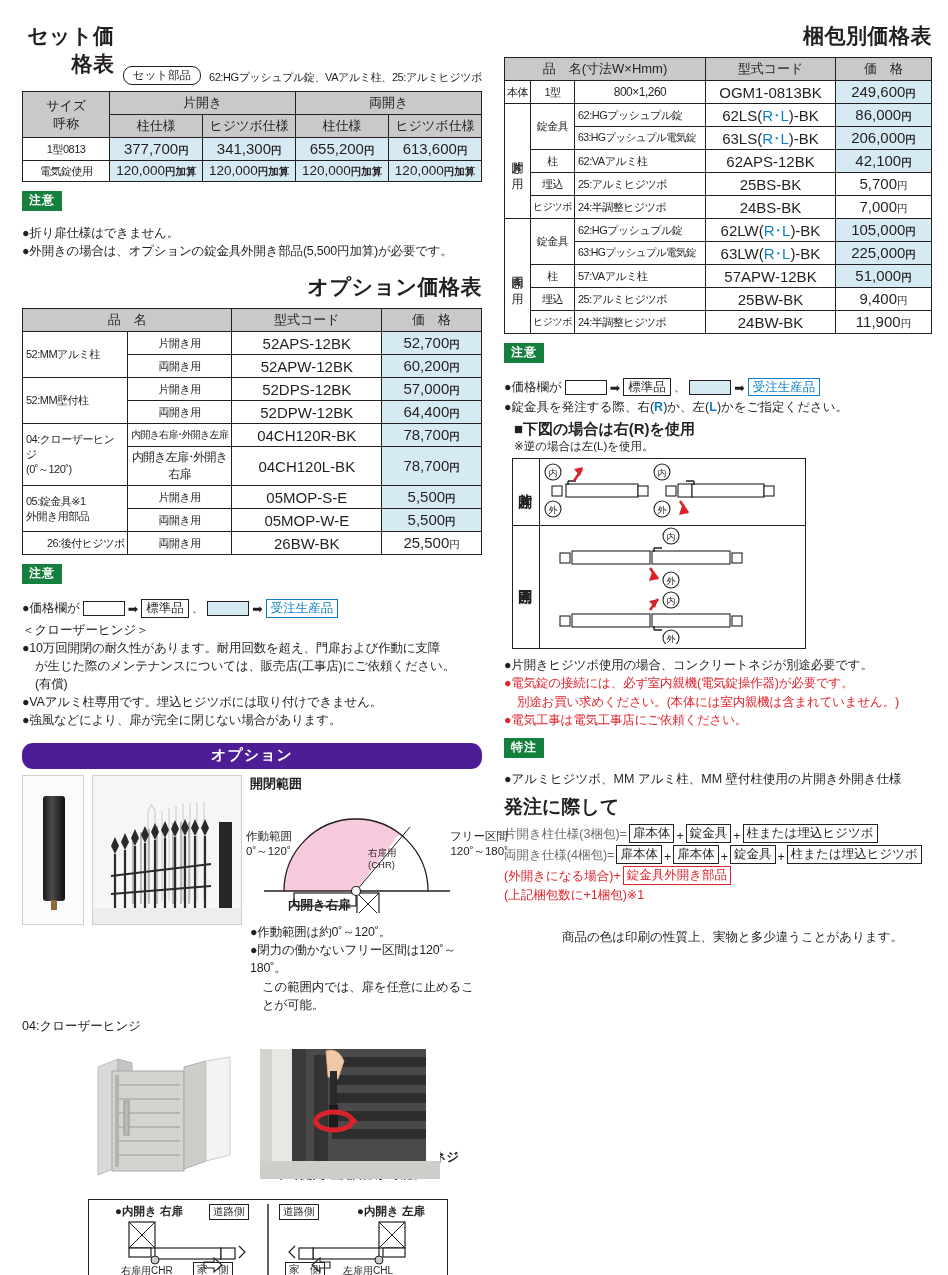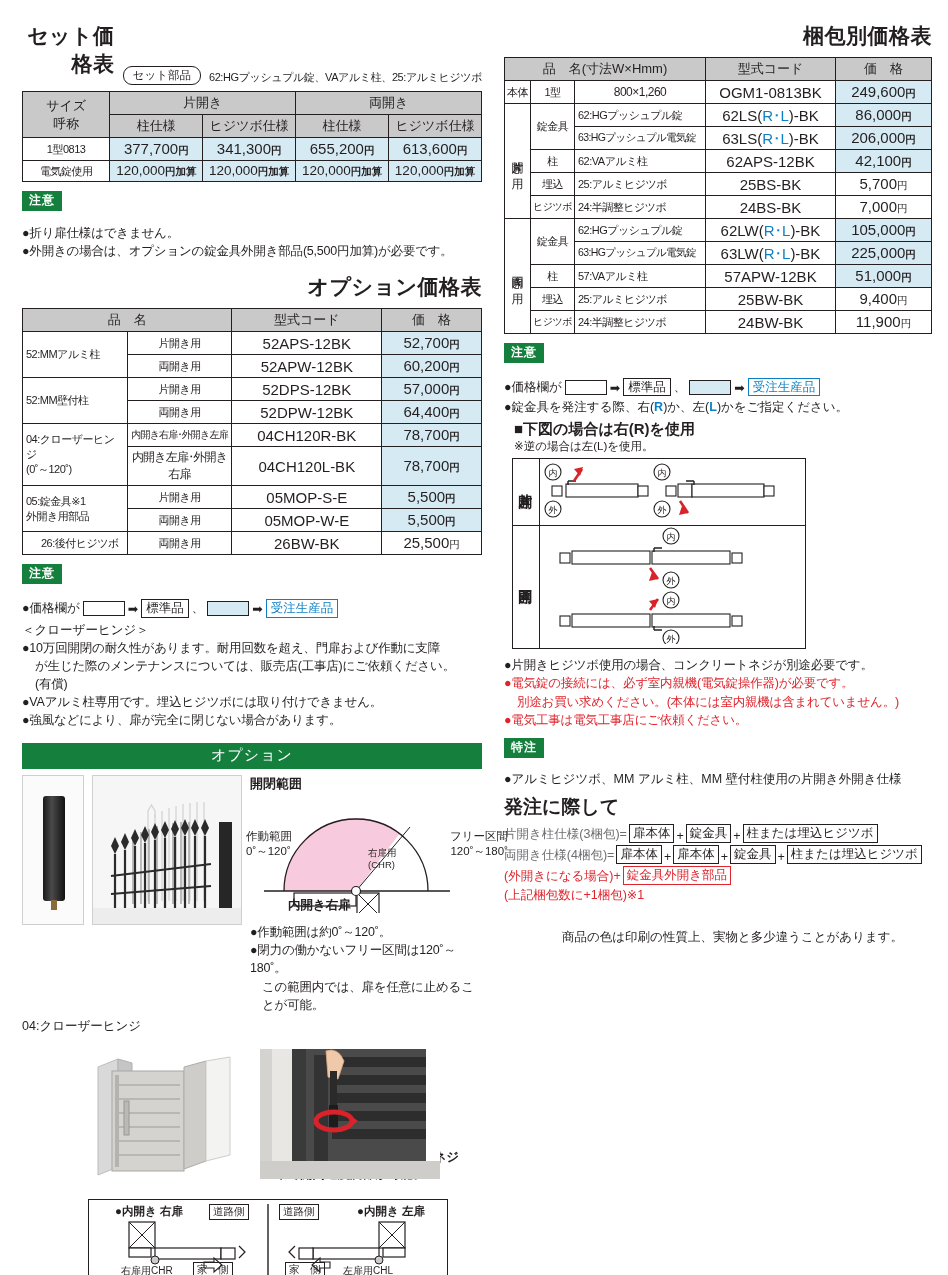--- a/index.html
+++ b/index.html
@@ -58,22 +58,22 @@
   .red { color:#e0242c; }
 
   .legend-line { font-size:12.5px; display:flex; align-items:center; gap:3px; flex-wrap:wrap; margin:2px 0;}
   .sw-white { display:inline-block; width:42px; height:15px; border:1.3px solid #231f20; background:#fff; }
   .sw-blue  { display:inline-block; width:42px; height:15px; border:1.3px solid #231f20; background:#d6eaf4; }
   .boxed-lbl { display:inline-block; border:1.3px solid #231f20; padding:0 4px; font-size:12.5px; line-height:1.3;}
   .boxed-lbl.blue-txt { color:#0d7fc4; border-color:#0d7fc4; }
 
   
   .opt-banner {
-    background:#15803d; color:#fff; text-align:center; font-weight:normal;
-    font-size:15px; padding:3px 0 4px 0; letter-spacing:1px;
+    background:#4c1d95; color:#fff; text-align:center; font-weight:bold;
+    font-size:15px; padding:3px 0 4px 0; letter-spacing:1px;border-radius:11px;
   }
   .opt-body { display:flex; gap:8px; margin-top:6px; }
   .ph-box { border:1px solid #cfcfcf; background:#fbfbfb; }
   .cap { font-size:12.5px; margin-top:4px; }
 
   .arc-title { font-size:13px; font-weight:bold; margin-bottom:2px;}
   .arc-note { font-size:11.5px; line-height:1.4; letter-spacing:-0.3px;}
 
   .dwg-box { border:1.6px solid #231f20; margin-top:8px; }
 
@@ -198,21 +198,21 @@
         <td class="code-cell">05MOP-S-E</td>
         <td class="price-cell"><span>5,500</span><span class="yen">円</span></td>
       </tr>
       <tr>
         <td class="small-jp">両開き用</td>
         <td class="code-cell">05MOP-W-E</td>
         <td class="price-cell"><span>5,500</span><span class="yen">円</span></td>
       </tr>
 
       <tr>
-        <td class="small-jp" style="text-align:center;padding-left:12px;">26:後付ヒジツボ</td>
+        <td class="small-jp" style="text-align:right;padding-left:12px;">26:後付ヒジツボ</td>
         <td class="small-jp">両開き用</td>
         <td class="code-cell">26BW-BK</td>
         <td class="price-plain"><span>25,500</span><span class="yen">円</span></td>
       </tr>
     </tbody>
       </table>
 
     <div class="note-badge">注意</div>
     <div class="legend-line">
       <span>●価格欄が</span>

